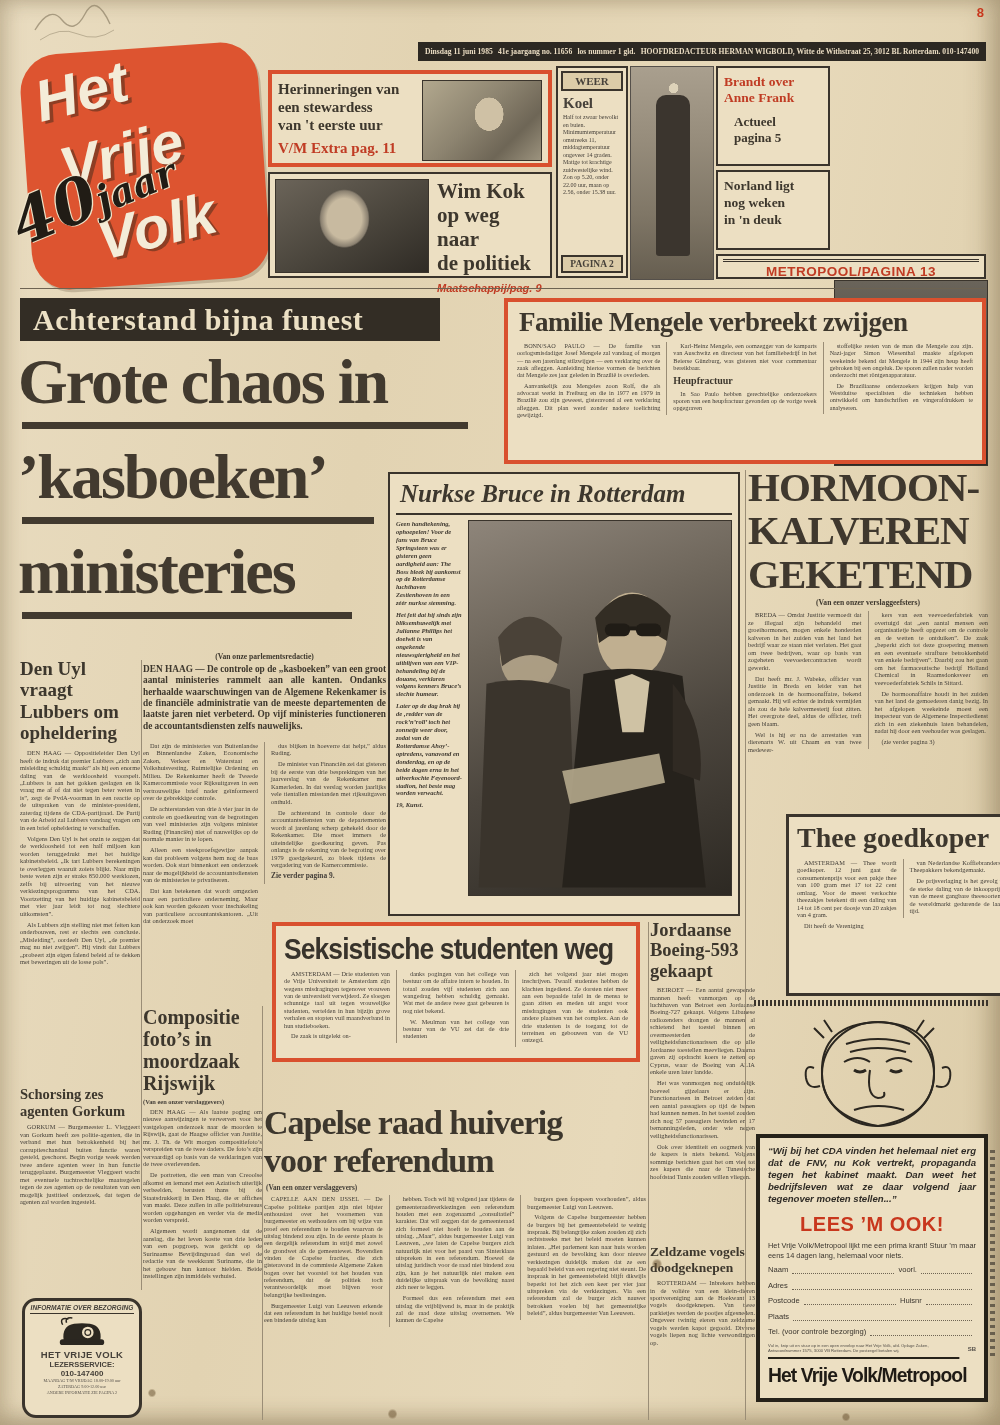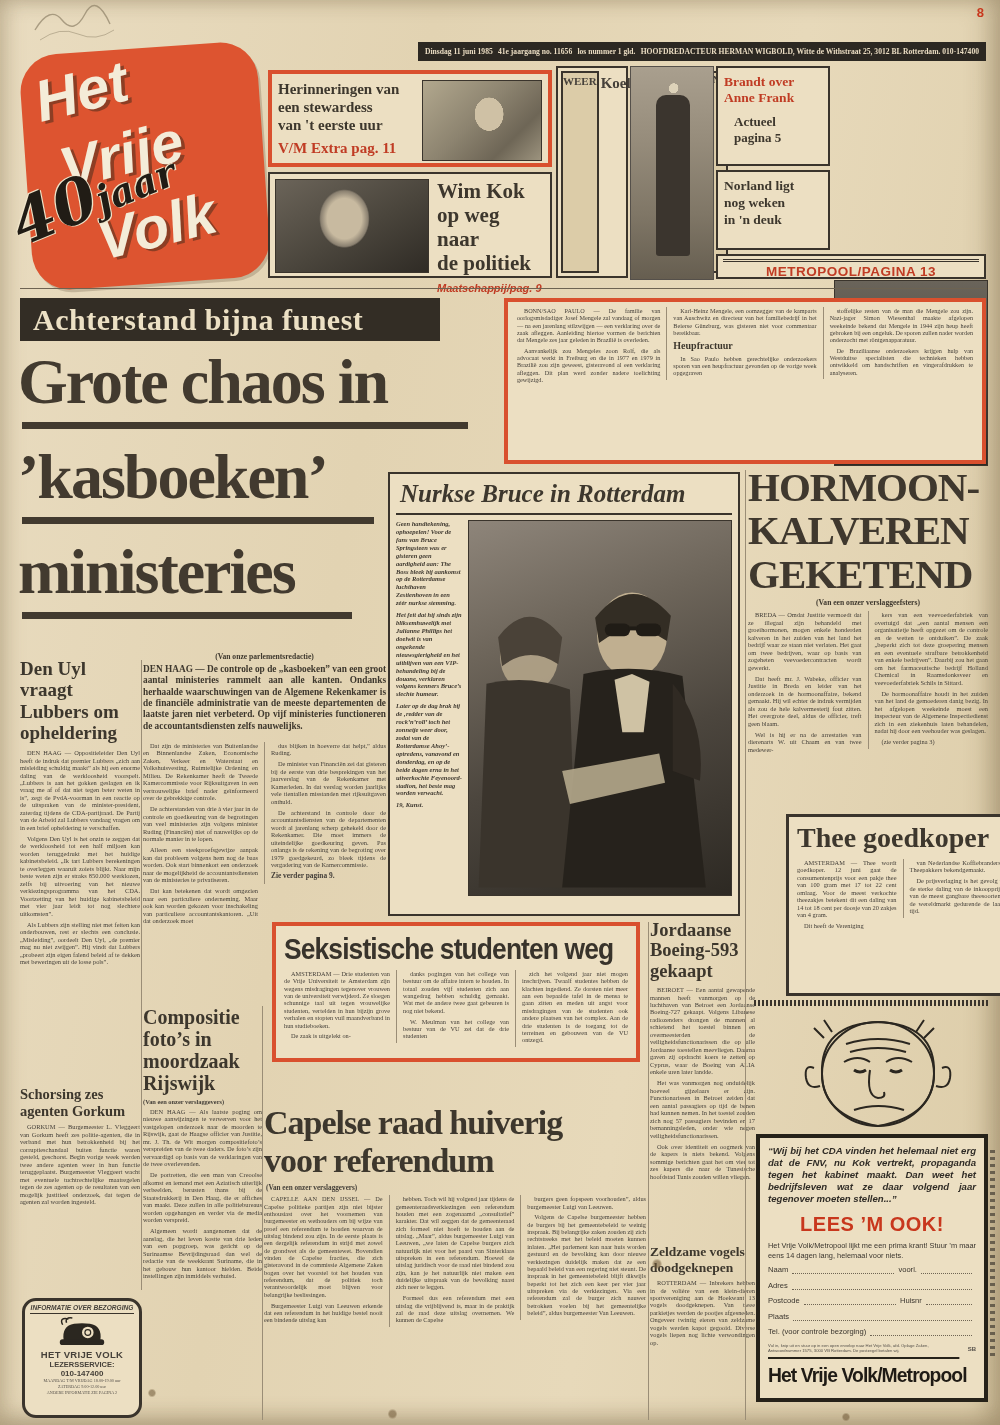--- a/index.html
+++ b/index.html
@@ -44,21 +44,21 @@
   .t-stew .r{font-size:15px;font-weight:bold;margin-top:6px;}
   .t-stew .photo{position:absolute;right:6px;top:6px;width:118px;height:79px;border:1px solid #3a342c;
     background:radial-gradient(ellipse 26px 30px at 56% 42%,#cfc1a5 0 55%,rgba(0,0,0,0) 56%),
       linear-gradient(135deg,#b2a88e 0%,#8d8470 45%,#6e6656 75%,#9c937e 100%);}
   .t-kok{left:268px;top:172px;width:284px;height:106px;padding:5px;box-sizing:border-box;display:flex;gap:8px;}
   .t-kok .photo{width:152px;height:92px;flex:none;border:1px solid #3a342c;
     background:radial-gradient(ellipse 36px 42px at 45% 42%,#c8baa0 0 48%,#8a8070 66%,rgba(0,0,0,0) 70%),
       linear-gradient(150deg,#6b6459 0%,#4a453c 55%,#2f2b25 100%);}
   .t-kok .h{font-size:21px;line-height:1.15;}
   .t-kok .r{font-family:"Liberation Sans",sans-serif;font-size:11px;font-weight:bold;font-style:italic;margin-top:6px;}
-  .weerbox{left:556px;top:66px;width:72px;height:212px;padding:3px;box-sizing:border-box;display:flex;}
+  .weerbox{left:556px;top:66px;width:72px;height:212px;padding:3px;box-sizing:border-box;display:flex;flex-direction:column;}
   .weerbox .wt{border:2px solid #3a342c;background:#dccc a8;background:#dccca8;text-align:center;font-weight:bold;font-size:11px;padding:2px 0;}
   .weerbox .wh{font-size:15px;font-weight:bold;margin:4px 0 2px 2px;}
   .weerbox .wf{font-size:6px;line-height:1.25;text-align:left;padding:0 2px;flex:1;}
   .weerbox .wp{border:2px solid #3a342c;background:#dccca8;text-align:center;font-weight:bold;font-size:9.5px;padding:2px 0;}
   .ph-walk{left:630px;top:66px;width:82px;height:212px;border:1px solid #55504a;
     background:radial-gradient(circle 8px at 52% 10%,#ddd2b9 0 60%,rgba(0,0,0,0) 61%),
       linear-gradient(180deg,#a99f8e 0%,#968c7b 35%,#7f7666 70%,#665e50 100%);}
   .ph-walk .fig{position:absolute;left:30%;top:13%;width:42%;height:76%;background:#3b352e;border-radius:10px 10px 3px 3px;}
   .t-brandt{left:716px;top:66px;width:114px;height:100px;padding:6px;box-sizing:border-box;}
   .t-brandt .h{font-size:13.5px;line-height:1.2;font-weight:bold;}
@@ -254,20 +254,21 @@
       <div>
           <p>dus blijken in hoeverre dat helpt,” aldus Ruding.</p>
           <p>De minister van Financiën zei dat gisteren bij de eerste van drie besprekingen van het jaarverslag van de Rekenkamer met Kamerleden. In dat verslag worden jaarlijks vele tientallen misstanden met rijksuitgaven onthuld.</p>
           <p>De achterstand in controle door de accountantsdiensten van de departementen wordt al jarenlang scherp gehekeld door de Rekenkamer. Die moet immers de uiteindelijke goedkeuring geven. Pas onlangs is de rekening van de begroting over 1979 goedgekeurd, zo bleek tijdens de vergadering van de Kamercommissie.</p>
         </div>
       <p class="more">Zie verder pagina 9.</p>
     </div>
   </div>
 
   <div class="abs box obox mengele">
+    <div class="sh h">Familie Mengele verbreekt zwijgen</div>
     <div class="cols">
       <div class="c body">
           <p>BONN/SAO PAULO — De familie van oorlogsmisdadiger Josef Mengele zal vandaag of morgen — na een jarenlang stilzwijgen — een verklaring over de zaak afleggen. Aanleiding hiertoe vormen de berichten dat Mengele zes jaar geleden in Brazilië is overleden.</p>
           <p>Aanvankelijk zou Mengeles zoon Rolf, die als advocaat werkt in Freiburg en die in 1977 en 1979 in Brazilië zou zijn geweest, gisteravond al een verklaring afleggen. Dit plan werd zonder nadere toelichting gewijzigd.</p>
         </div>
       <div class="c body">
         <div>
             <p>Karl-Heinz Mengele, een oomzegger van de kamparts van Auschwitz en directeur van het familiebedrijf in het Beierse Günzburg, was gisteren niet voor commentaar bereikbaar.</p>
           </div>
         <p class="subhead">Heupfractuur</p>

